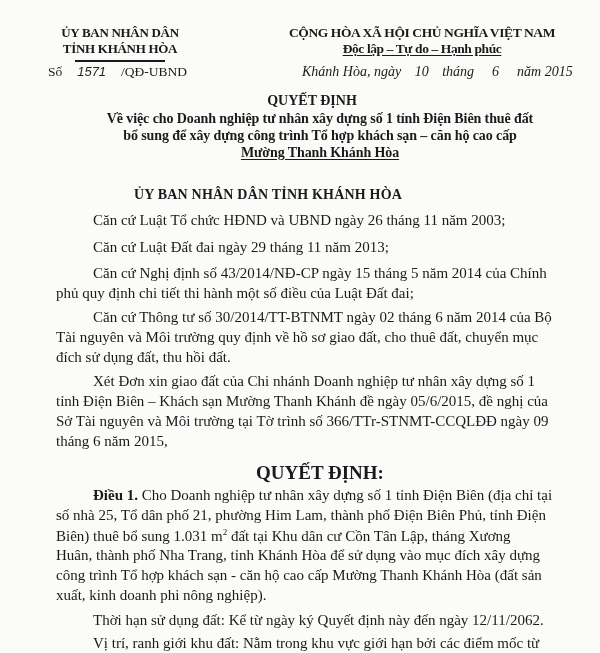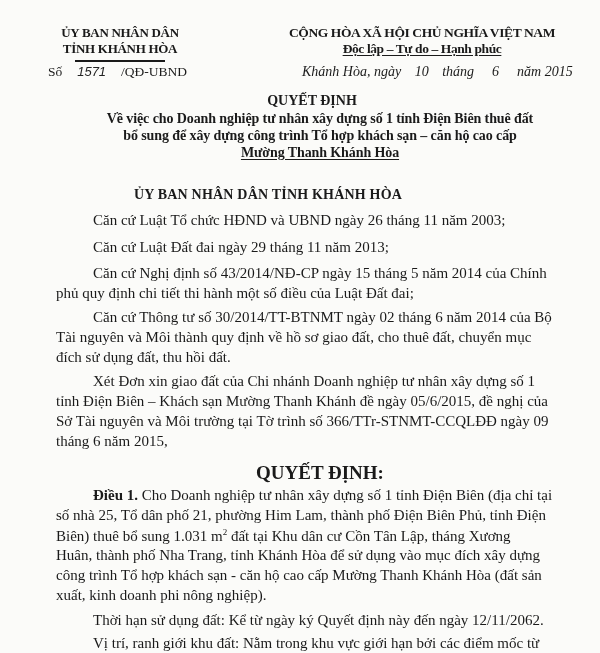--- a/index.html
+++ b/index.html
@@ -72,21 +72,21 @@
     <div><span class="u">Mường Thanh Khánh Hòa</span></div>
   </div>
 
   <div class="abs issuer c b">ỦY BAN NHÂN DÂN TỈNH KHÁNH HÒA</div>
 
   <div class="line ind-line" style="top:212px">Căn cứ Luật Tổ chức HĐND và UBND ngày 26 tháng 11 năm 2003;</div>
   <div class="line ind-line" style="top:239px">Căn cứ Luật Đất đai ngày 29 tháng 11 năm 2013;</div>
   <div class="line ind-line" style="top:265px">Căn cứ Nghị định số 43/2014/NĐ-CP ngày 15 tháng 5 năm 2014 của Chính</div>
   <div class="line" style="top:285px">phủ quy định chi tiết thi hành một số điều của Luật Đất đai;</div>
   <div class="line ind-line" style="top:309px">Căn cứ Thông tư số 30/2014/TT-BTNMT ngày 02 tháng 6 năm 2014 của Bộ</div>
-  <div class="line" style="top:329px">Tài nguyên và Môi thành quy định về hồ sơ giao đất, cho thuê đất, chuyển mục</div>
+  <div class="line" style="top:329px">Tài nguyên và Môi trường quy định về hồ sơ giao đất, cho thuê đất, chuyển mục</div>
   <div class="line" style="top:349px">đích sử dụng đất, thu hồi đất.</div>
   <div class="line ind-line" style="top:373px">Xét Đơn xin giao đất của Chi nhánh Doanh nghiệp tư nhân xây dựng số 1</div>
   <div class="line" style="top:393px">tỉnh Điện Biên – Khách sạn Mường Thanh Khánh đề ngày 05/6/2015, đề nghị của</div>
   <div class="line" style="top:413px">Sở Tài nguyên và Môi trường tại Tờ trình số 366/TTr-STNMT-CCQLĐĐ ngày 09</div>
   <div class="line" style="top:433px">tháng 6 năm 2015,</div>
 
   <div class="abs title2 c b">QUYẾT ĐỊNH:</div>
 
   <div class="line ind-line" style="top:487px">
     <span class="b">Điều 1.</span><span> Cho Doanh nghiệp tư nhân xây dựng số 1 tỉnh Điện Biên (địa chỉ tại</span>

